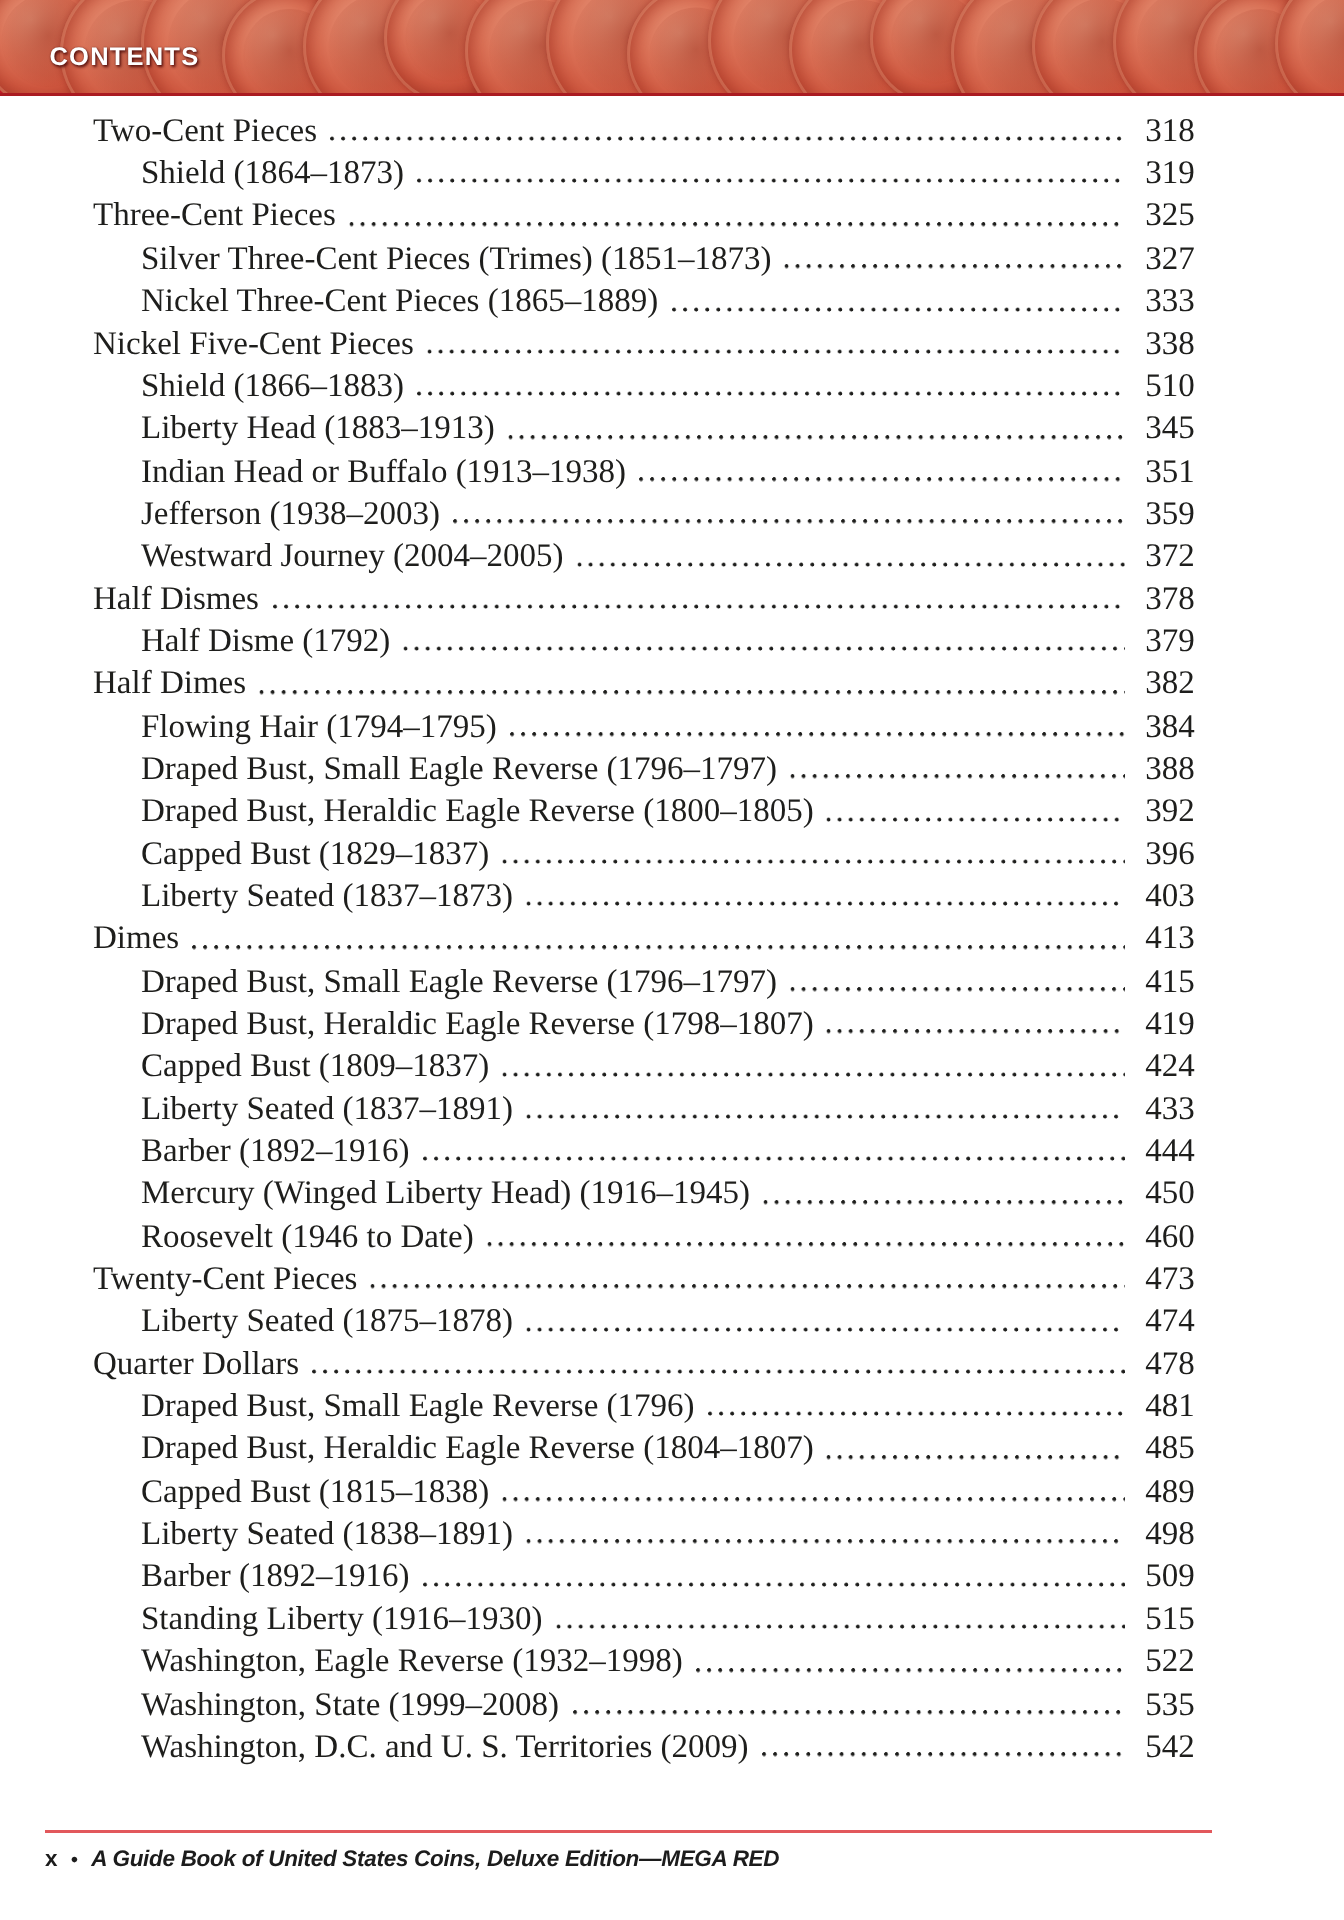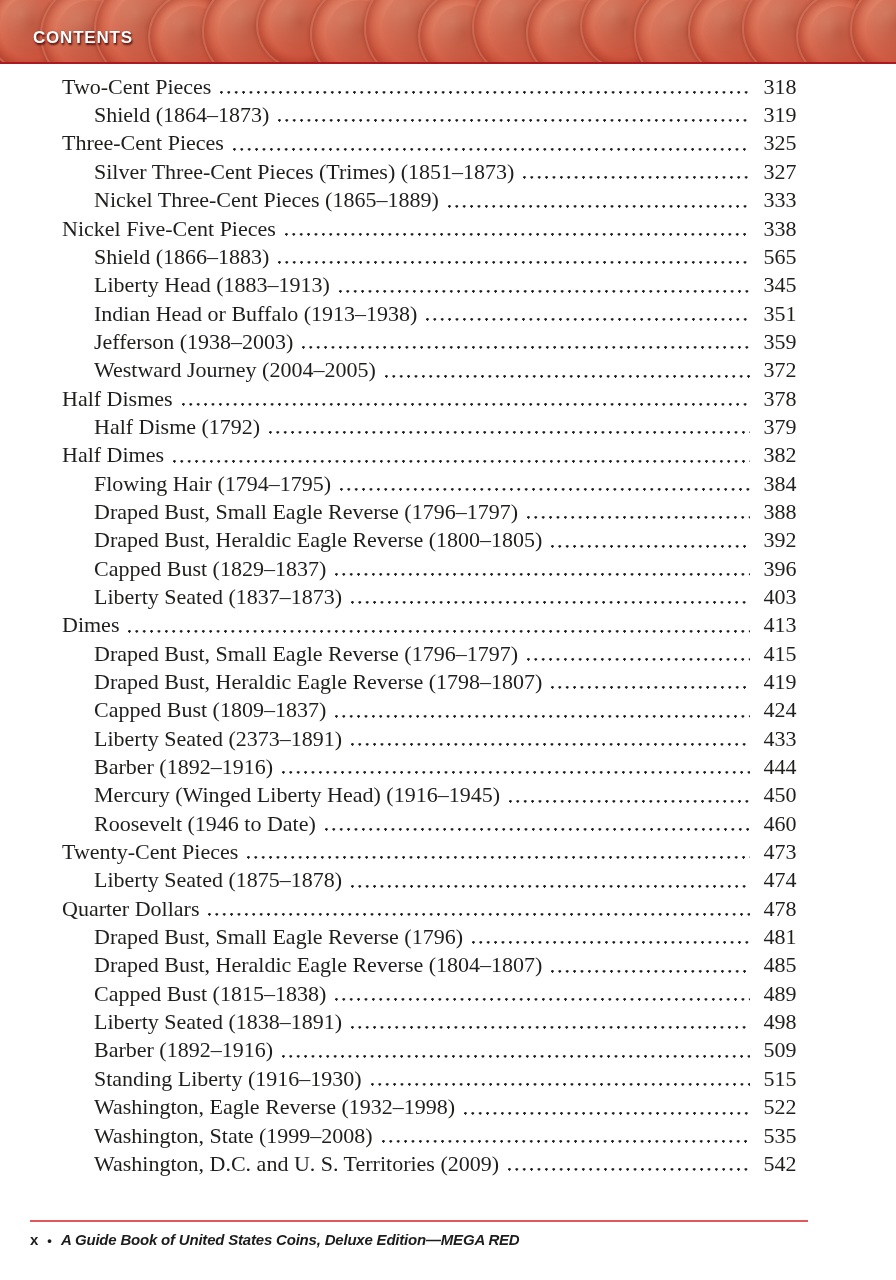--- a/index.html
+++ b/index.html
@@ -140,21 +140,21 @@
 
       <div class="toc-row level0">
         <span class="toc-label">Nickel Five-Cent Pieces</span>
         <span class="toc-dots"></span>
         <span class="toc-page">338</span>
       </div>
 
       <div class="toc-row level1">
         <span class="toc-label">Shield (1866–1883)</span>
         <span class="toc-dots"></span>
-        <span class="toc-page">565</span>
+        <span class="toc-page">510</span>
       </div>
 
       <div class="toc-row level1">
         <span class="toc-label">Liberty Head (1883–1913)</span>
         <span class="toc-dots"></span>
         <span class="toc-page">345</span>
       </div>
 
       <div class="toc-row level1">
         <span class="toc-label">Indian Head or Buffalo (1913–1938)</span>
@@ -241,21 +241,21 @@
         <span class="toc-page">419</span>
       </div>
 
       <div class="toc-row level1">
         <span class="toc-label">Capped Bust (1809–1837)</span>
         <span class="toc-dots"></span>
         <span class="toc-page">424</span>
       </div>
 
       <div class="toc-row level1">
-        <span class="toc-label">Liberty Seated (2373–1891)</span>
+        <span class="toc-label">Liberty Seated (1837–1891)</span>
         <span class="toc-dots"></span>
         <span class="toc-page">433</span>
       </div>
 
       <div class="toc-row level1">
         <span class="toc-label">Barber (1892–1916)</span>
         <span class="toc-dots"></span>
         <span class="toc-page">444</span>
       </div>
 

